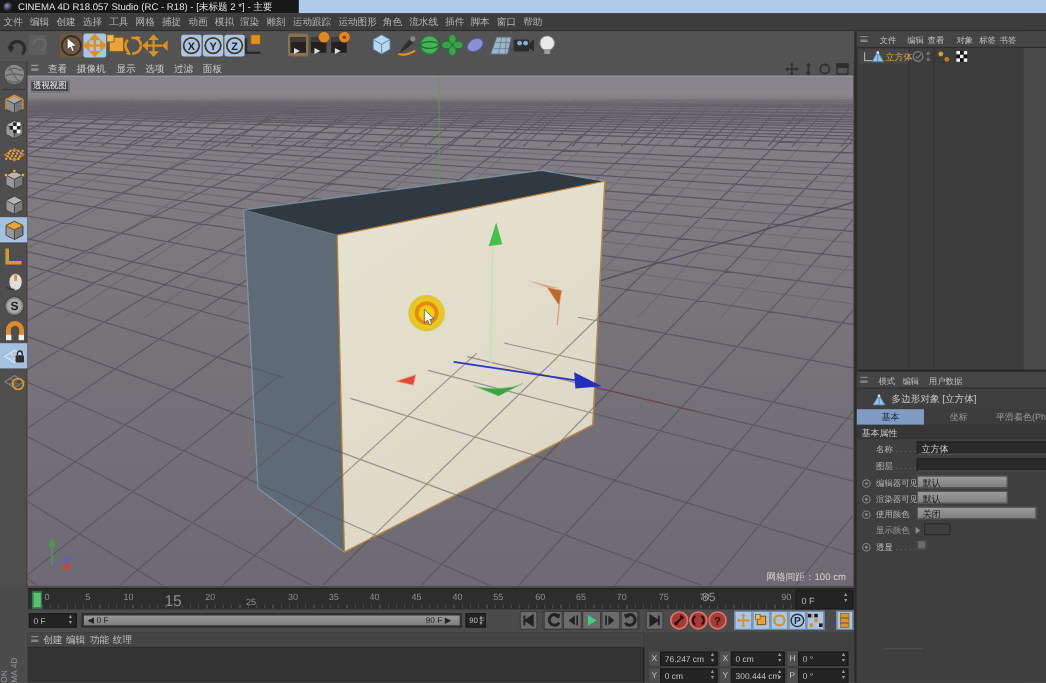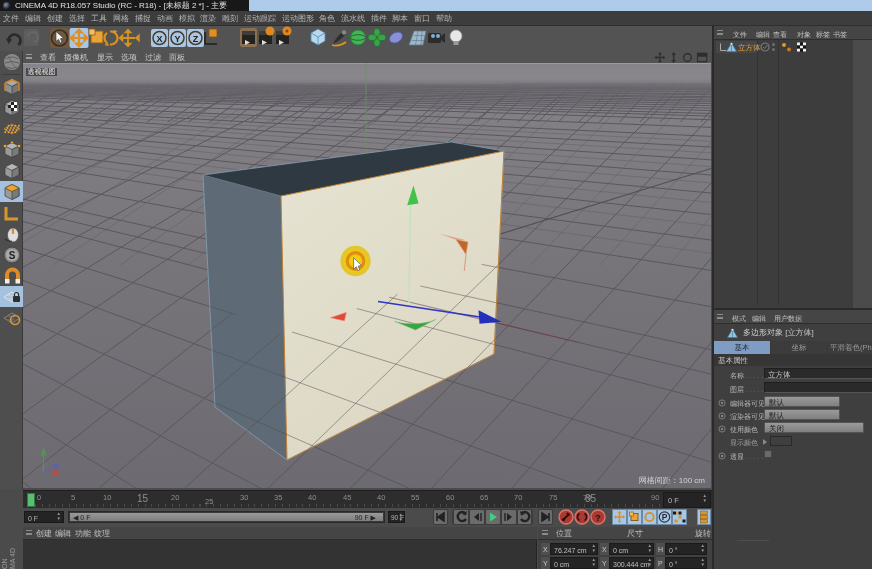--- a/index.html
+++ b/index.html
@@ -310,21 +310,21 @@
 <circle cx="55.5" cy="472.5" r="3.2" fill="#bf4a3c"></circle>
 </g>
     </svg>
     <div class="abs txt" style="left:2px;top:3.5px;font-size:7px;color:#ededed;background:#48484a;border:1px solid #888;padding:0.5px 1.5px">透视视图</div>
     <div class="abs txt" style="right:6px;top:414px;font-size:8px;color:#d2d2d2">网格间距：100 cm</div>
   </div>
 <div class="abs" style="left:23px;top:490px;width:689px;height:18px;background:#2d2d2d;border-top:1px solid #1f1f1f">
     <div class="abs txt" style="left:14px;top:3px;font-size:7.5px;color:#8e8e8e">0</div>
     <div class="abs txt" style="left:48px;top:3px;font-size:7.5px;color:#8e8e8e">5</div>
     <div class="abs txt" style="left:80px;top:3px;font-size:7.5px;color:#8e8e8e">10</div>
-    <div class="abs txt" style="left:114px;top:3px;font-size:10px;color:#8e8e8e">15</div>
+    <div class="abs txt" style="left:114px;top:3px;font-size:13px;color:#8e8e8e">15</div>
     <div class="abs txt" style="left:148px;top:3px;font-size:7.5px;color:#8e8e8e">20</div>
     <div class="abs txt" style="left:182px;top:7px;font-size:7.5px;color:#8e8e8e">25</div>
     <div class="abs txt" style="left:217px;top:3px;font-size:7.5px;color:#8e8e8e">30</div>
     <div class="abs txt" style="left:251px;top:3px;font-size:7.5px;color:#8e8e8e">35</div>
     <div class="abs txt" style="left:285px;top:3px;font-size:7.5px;color:#8e8e8e">40</div>
     <div class="abs txt" style="left:320px;top:3px;font-size:7.5px;color:#8e8e8e">45</div>
     <div class="abs txt" style="left:354px;top:3px;font-size:7.5px;color:#8e8e8e">40</div>
     <div class="abs txt" style="left:388px;top:3px;font-size:7.5px;color:#8e8e8e">55</div>
     <div class="abs txt" style="left:423px;top:3px;font-size:7.5px;color:#8e8e8e">60</div>
     <div class="abs txt" style="left:457px;top:3px;font-size:7.5px;color:#8e8e8e">65</div>
@@ -469,28 +469,20 @@
 <div class="abs" style="left:3px;top:3px;width:6px;height:5px;border-top:1px solid #8a8a8a;border-bottom:1px solid #8a8a8a">
         <div style="margin-top:1.5px;border-top:1px solid #8a8a8a"></div>
       </div>
 <div class="abs txt" style="left:13px;top:3px;font-size:8px;color:#c0c0c0">创建</div>
 <div class="abs txt" style="left:32px;top:3px;font-size:8px;color:#c0c0c0">编辑</div>
 <div class="abs txt" style="left:52px;top:3px;font-size:8px;color:#c0c0c0">功能</div>
 <div class="abs txt" style="left:71px;top:3px;font-size:8px;color:#c0c0c0">纹理</div>
 </div>
   </div>
 <div class="abs" style="left:538px;top:527px;width:174px;height:42px;background:#414141">
-    <div class="abs" style="left:0;top:0;width:174px;height:13px;background:#454545;border-bottom:1px solid #2e2e2e">
-      <div class="abs" style="left:4px;top:3px;width:6px;height:5px;border-top:1px solid #8a8a8a;border-bottom:1px solid #8a8a8a">
-        <div style="margin-top:1.5px;border-top:1px solid #8a8a8a"></div>
-      </div>
-      <div class="abs txt" style="left:18px;top:3px;font-size:8px;color:#c0c0c0">位置</div>
-      <div class="abs txt" style="left:89px;top:3px;font-size:8px;color:#c0c0c0">尺寸</div>
-      <div class="abs txt" style="left:157px;top:3px;font-size:8px;color:#c0c0c0">旋转</div>
-    </div>
     <div class="abs" style="left:3px;top:16px;width:57px;height:12px;background:#4f4f4f">
       <div class="abs txt" style="left:2px;top:2.5px;font-size:7px;color:#c8c8c8">X</div>
       <div class="abs" style="left:9px;top:0;width:48px;height:12px;background:#242424;border:1px solid #1a1a1a">
         <div class="abs txt" style="left:3px;top:2.5px;font-size:7px;color:#c0c0c0">76.247 cm</div>
         <div class="abs txt" style="right:1px;top:0;font-size:4.5px;color:#999">▲<br>▼</div>
       </div>
     </div>
     <div class="abs" style="left:3px;top:30px;width:57px;height:12px;background:#4f4f4f">
       <div class="abs txt" style="left:2px;top:2.5px;font-size:7px;color:#c8c8c8">Y</div>
       <div class="abs" style="left:9px;top:0;width:48px;height:12px;background:#242424;border:1px solid #1a1a1a">

